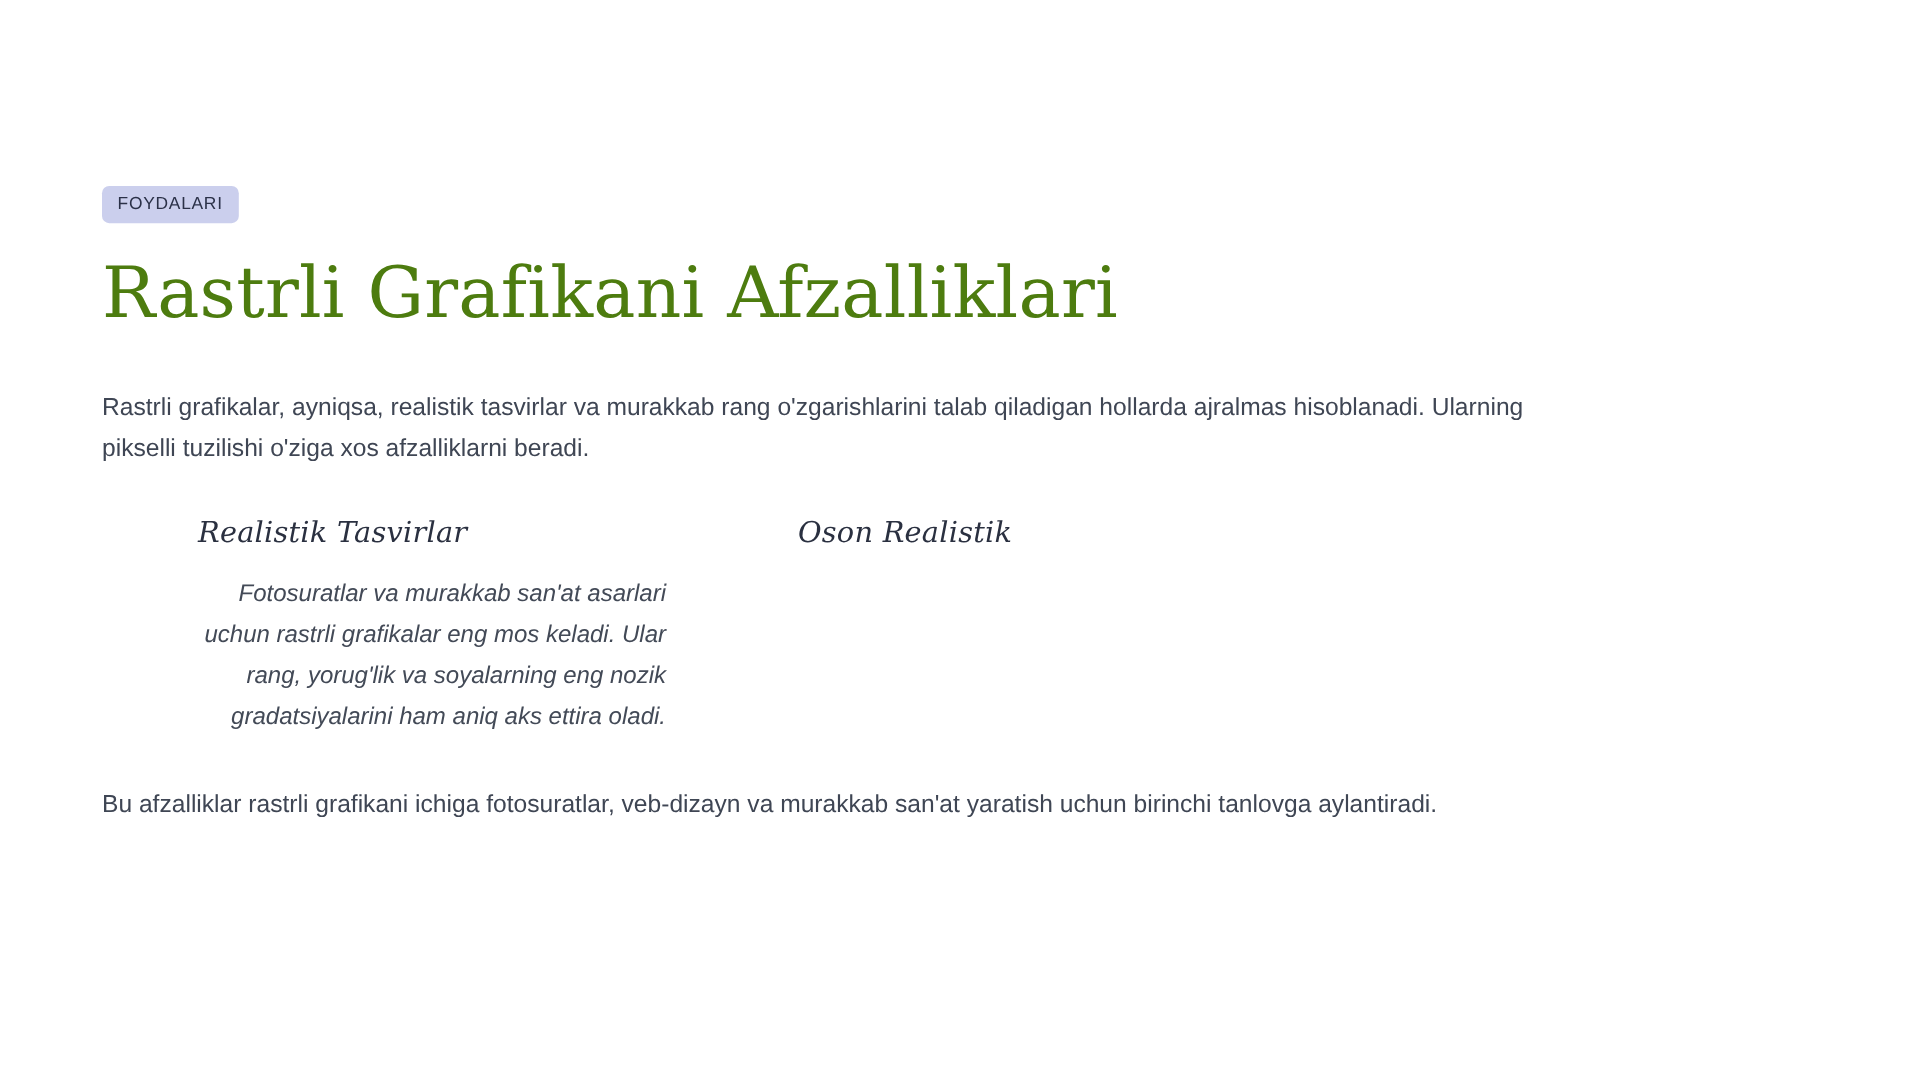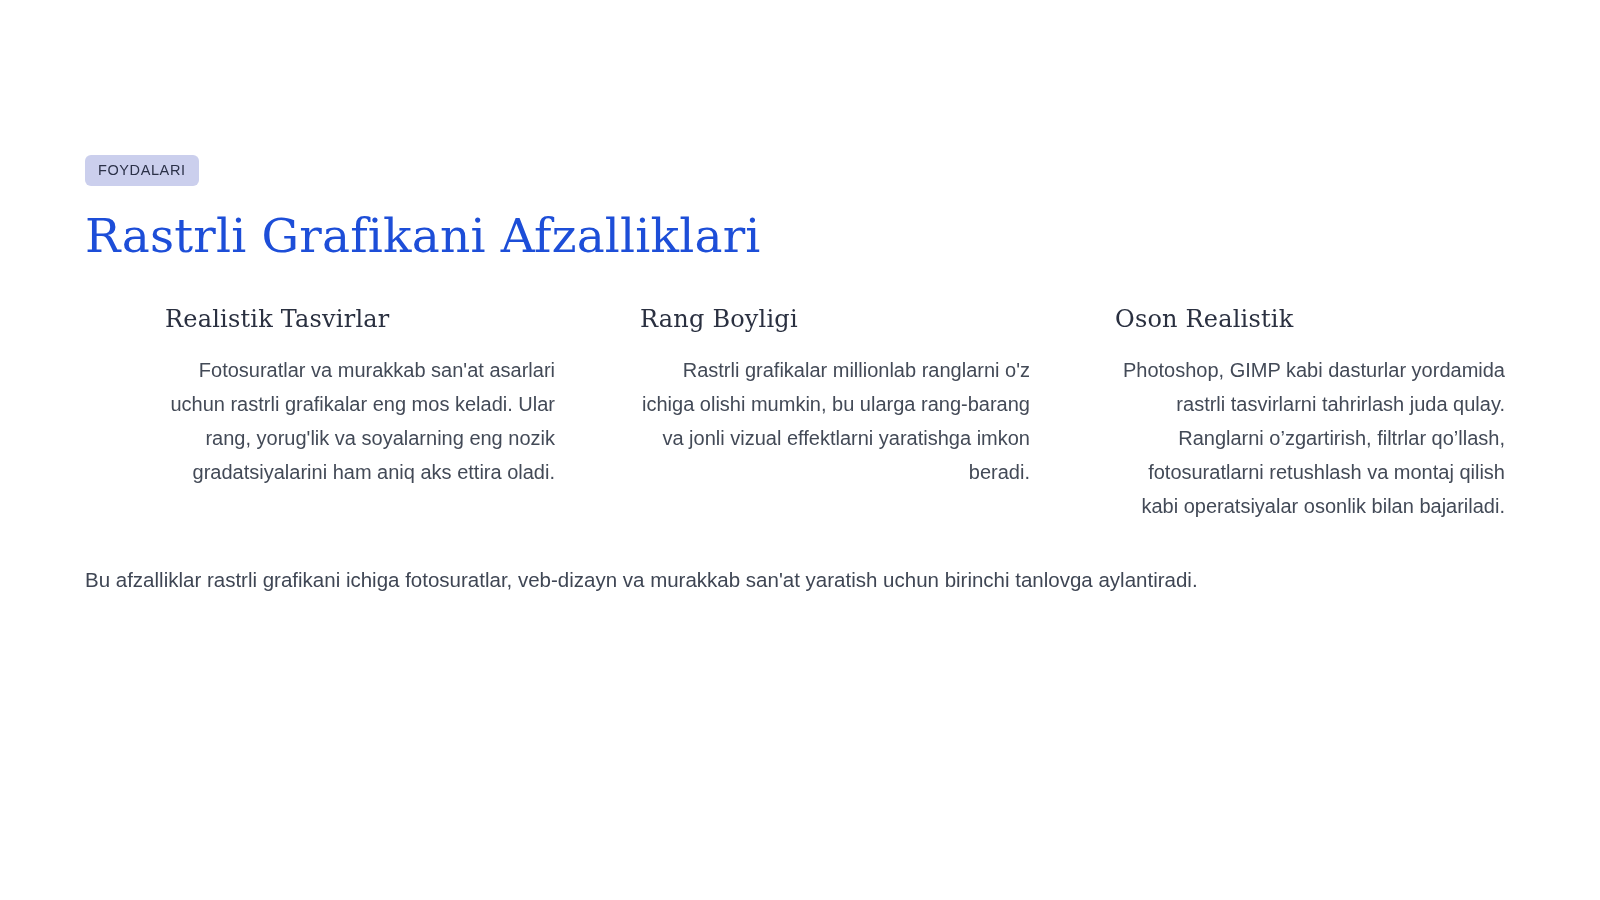--- a/index.html
+++ b/index.html
@@ -24,37 +24,38 @@
     font-weight: 500;
     letter-spacing: 0.6px;
     padding: 7px 13px;
     border-radius: 6px;
     line-height: 1.2;
   }
   h1.title {
     margin-top: 21px;
     font-family: "DejaVu Serif", "Liberation Serif", serif;
     font-weight: 500;
-    font-size: 47px;
+    font-size: 59px;
     line-height: 1.25;
-    color: #1d4ed8;
+    color: #4d7c0f;
     letter-spacing: 0.2px;
   }
   p.lead {
     margin-top: 42px;
     font-size: 20.5px;
     line-height: 34px;
     color: #3f4654;
     max-width: 1410px;
   }
   .columns {
     margin-top: 38px;
     margin-left: 80px;
     display: flex;
-    gap: 85px;
+    gap: 110px;
+    font-style: italic;
   }
   .column { width: 390px; flex: 0 0 390px; }
   .column h3 {
     font-family: "DejaVu Serif", "Liberation Serif", serif;
     font-weight: 500;
     font-size: 24px;
     line-height: 1.3;
     color: #2a3040;
     letter-spacing: 0.2px;
   }
@@ -75,35 +76,31 @@
 </style>
 </head>
 <body>
 
 <div class="page">
 
   <span class="badge">FOYDALARI</span>
 
   <h1 class="title">Rastrli Grafikani Afzalliklari</h1>
 
+  <p class="lead">Rastrli grafikalar, ayniqsa, realistik tasvirlar va murakkab rang o'zgarishlarini talab qiladigan hollarda ajralmas hisoblanadi. Ularning pikselli tuzilishi o'ziga xos afzalliklarni beradi.</p>
 
   <div class="columns">
 
     <div class="column">
       <h3>Realistik Tasvirlar</h3>
       <p>Fotosuratlar va murakkab san'at asarlari uchun rastrli grafikalar eng mos keladi. Ular rang, yorug'lik va soyalarning eng nozik gradatsiyalarini ham aniq aks ettira oladi.</p>
     </div>
 
-    <div class="column">
-      <h3>Rang Boyligi</h3>
-      <p>Rastrli grafikalar millionlab ranglarni o'z ichiga olishi mumkin, bu ularga rang-barang va jonli vizual effektlarni yaratishga imkon beradi.</p>
-    </div>
 
     <div class="column">
       <h3>Oson Realistik</h3>
-      <p>Photoshop, GIMP kabi dasturlar yordamida rastrli tasvirlarni tahrirlash juda qulay. Ranglarni o’zgartirish, filtrlar qo’llash, fotosuratlarni retushlash va montaj qilish kabi operatsiyalar osonlik bilan bajariladi.</p>
     </div>
 
   </div>
 
   <p class="outro">Bu afzalliklar rastrli grafikani ichiga fotosuratlar, veb-dizayn va murakkab san'at yaratish uchun birinchi tanlovga aylantiradi.</p>
 
 </div>
 
 </body></html>

